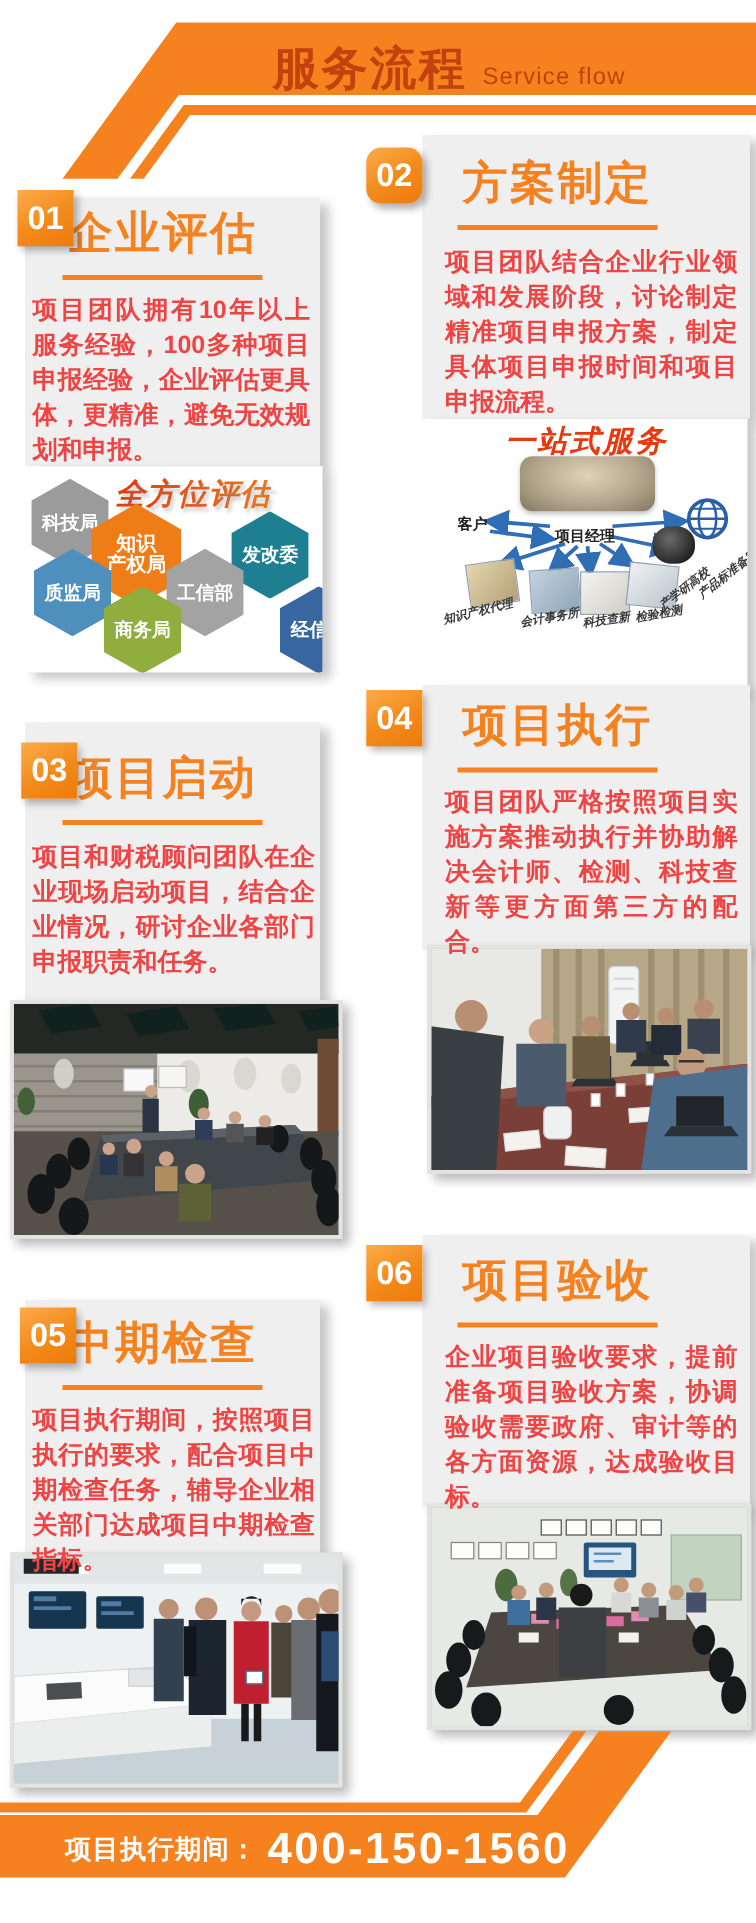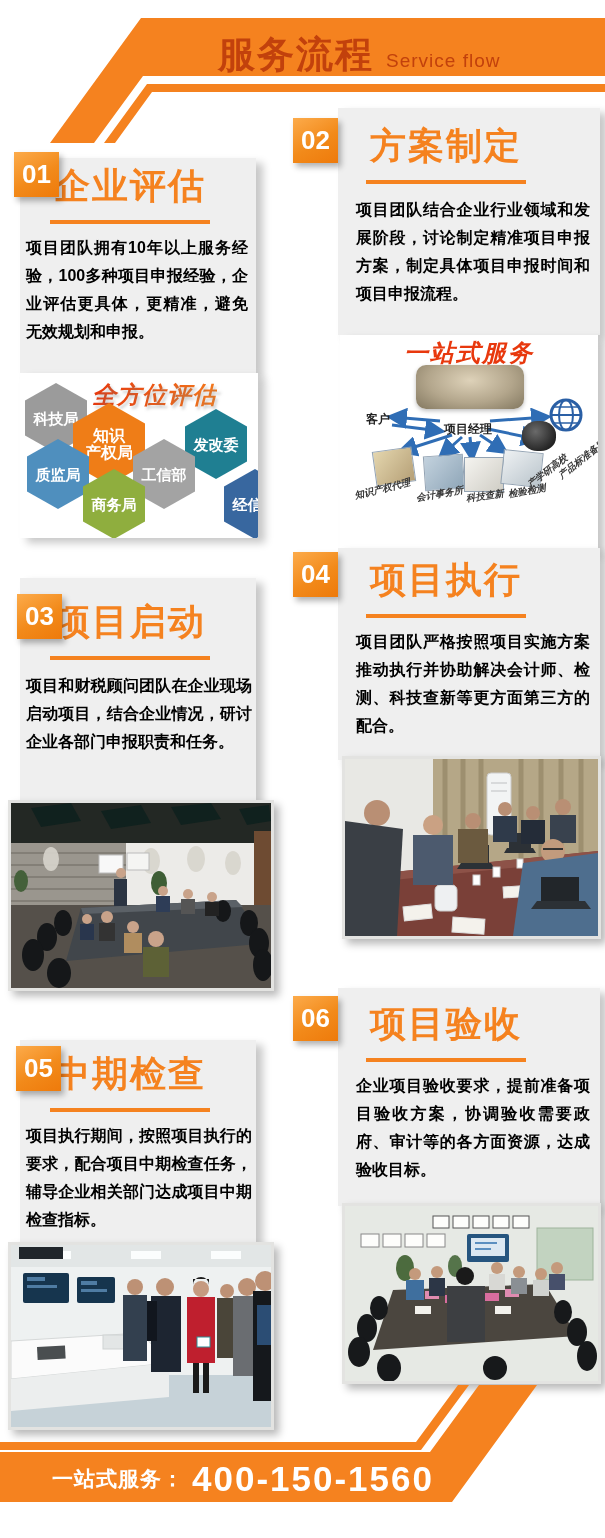--- a/index.html
+++ b/index.html
@@ -18,21 +18,21 @@
 
   
   .card{position:absolute;background:#efefef;box-shadow:7px 5px 8px rgba(0,0,0,.22);}
   .badge{position:absolute;width:45px;height:45px;z-index:6;
          background:linear-gradient(150deg,#fcab4b 0%,#f28a1a 55%,#ee7a0b 100%);
          color:#fff;font-weight:bold;font-size:26px;display:flex;align-items:center;justify-content:center;
          box-shadow:3px 4px 6px rgba(0,0,0,.3);}
   .title-row{position:absolute;z-index:3;}
   .sec-title{display:inline-block;font-size:36px;font-weight:bold;color:#f5821f;letter-spacing:2px;
              padding:0 4px 9px;border-bottom:4px solid #f5821f;}
-  .body-text{position:absolute;font-size:16px;font-weight:bold;color:#000000;line-height:28px;
+  .body-text{position:absolute;font-size:20px;font-weight:bold;color:#ef4444;line-height:28px;
              text-align:justify;z-index:3;}
 
   .img-area{position:absolute;background:#fff;box-shadow:7px 5px 8px rgba(0,0,0,.22);overflow:hidden;}
   .photo{position:absolute;border:3px solid #e3e3e1;background:#cfcfcf;box-shadow:5px 5px 8px rgba(0,0,0,.28);overflow:hidden;}
 
   
   .hex{position:absolute;display:flex;align-items:center;justify-content:center;text-align:center;
        color:#fff;font-weight:bold;font-size:15px;line-height:17px;white-space:pre-line;
        clip-path:polygon(50% 0,100% 25%,100% 75%,50% 100%,0 75%,0 25%);}
   .hex-title{position:absolute;left:72px;top:6px;font-size:24px;font-weight:bold;font-style:italic;
@@ -81,21 +81,21 @@
     <div class="hex" style="left:53px;top:30px;width:72px;height:82px;background:#ef7d17;font-size:16px;">知识
 产权局</div>
     <div class="hex" style="left:165px;top:36px;width:62px;height:70px;background:#1f7f92;">发改委</div>
     <div class="hex" style="left:7px;top:66px;width:62px;height:70px;background:#4f8fbe;">质监局</div>
     <div class="hex" style="left:113px;top:66px;width:62px;height:70px;background:#a3a3a3;">工信部</div>
     <div class="hex" style="left:63px;top:96px;width:62px;height:70px;background:#8fae3e;">商务局</div>
     <div class="hex" style="left:168px;top:96px;width:62px;height:70px;background:#38679f;margin-left:36px;">经信委</div>
   </div>
 
   <div class="card" style="left:338px;top:108px;width:262px;height:227px;"></div>
-  <div class="badge" style="left:293px;top:118px;">02</div>
+  <div class="badge" style="left:293px;top:118px;border-radius:12px;">02</div>
   <div class="title-row" style="left:366px;top:122px;width:234px;">
     <span class="sec-title">方案制定</span>
   </div>
   <div class="body-text" style="left:356px;top:196px;width:234px;">项目团队结合企业行业领域和发展阶段，讨论制定精准项目申报方案，制定具体项目申报时间和项目申报流程。</div>
 
   <div class="img-area" style="left:340px;top:335px;width:258px;height:216px;">
     <div class="onestop-title">一站式服务</div>
     <div class="os-photo"></div>
     <svg style="position:absolute;left:0;top:0;" width="258" height="168" viewBox="0 0 258 168">
       <defs>
@@ -395,17 +395,17 @@
         <rect x="102" y="80" width="38" height="56" fill="#3d3f42"></rect>
       </g>
     </svg>
   </div>
 
   <svg class="swoosh" style="top:1370px" width="605" height="168" viewBox="0 0 605 168">
     <path d="M0,82 L430,82 L479,15 L537,15 L452,132 L0,132 Z" fill="#f5821f"></path>
     <path d="M0,72 L416,72 L458,15 L469,15 L421,80 L0,80 Z" fill="#f5821f"></path>
   </svg>
   <div class="footer-text">
-    <span class="lab">一站式服务：</span>
+    <span class="lab">项目执行期间：</span>
     <span class="num">400-150-1560</span>
   </div>
 
 </div>
 
 </body></html>

